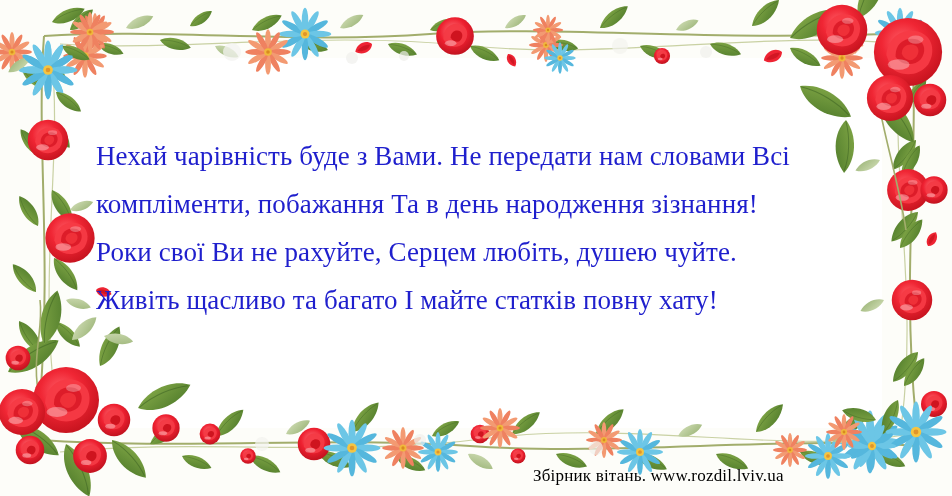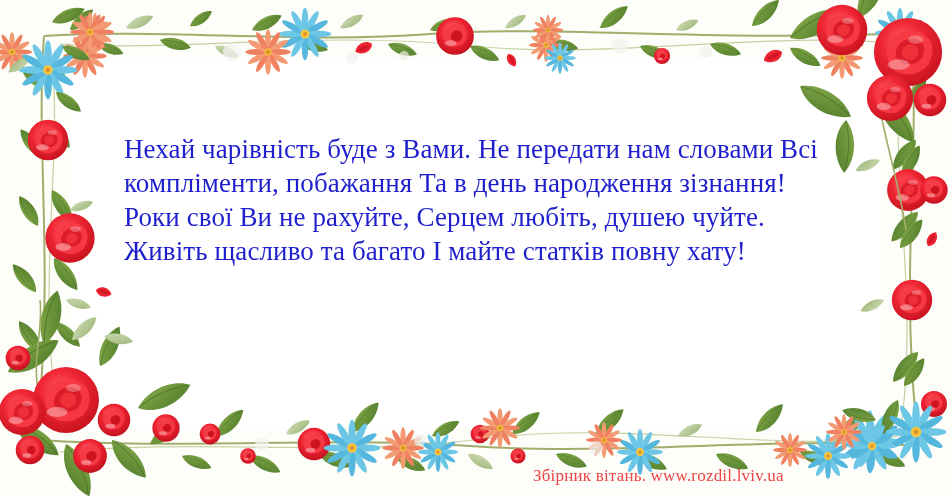--- a/index.html
+++ b/index.html
@@ -11,35 +11,35 @@
     background:#fdfdf9;
     font-family:"Liberation Serif", serif;
   }
   #inner-white{
     position:absolute;left:70px;top:58px;width:812px;height:370px;
     background:#ffffff;
   }
   svg.layer{position:absolute;left:0;top:0;width:952px;height:496px;}
   #greeting{
     position:absolute;
-    left:124px;top:132px;width:716px;
+    left:96px;top:132px;width:716px;
     color:#1f1fcd;
     font-family:"Liberation Serif", serif;
     font-size:27px;
-    line-height:34px;
+    line-height:48px;
     letter-spacing:0.1px;
     text-align:left;
     white-space:pre-wrap;
   }
   #footer{
     position:absolute;
     left:533px;top:466px;
     font-family:"Liberation Serif", serif;
     font-size:17px;
-    color:#ef4444;
+    color:#000000;
     letter-spacing:0.2px;
     white-space:nowrap;
   }
 </style>
 </head>
 <body>
 
 <div id="card">
 
   <div id="inner-white"></div>

